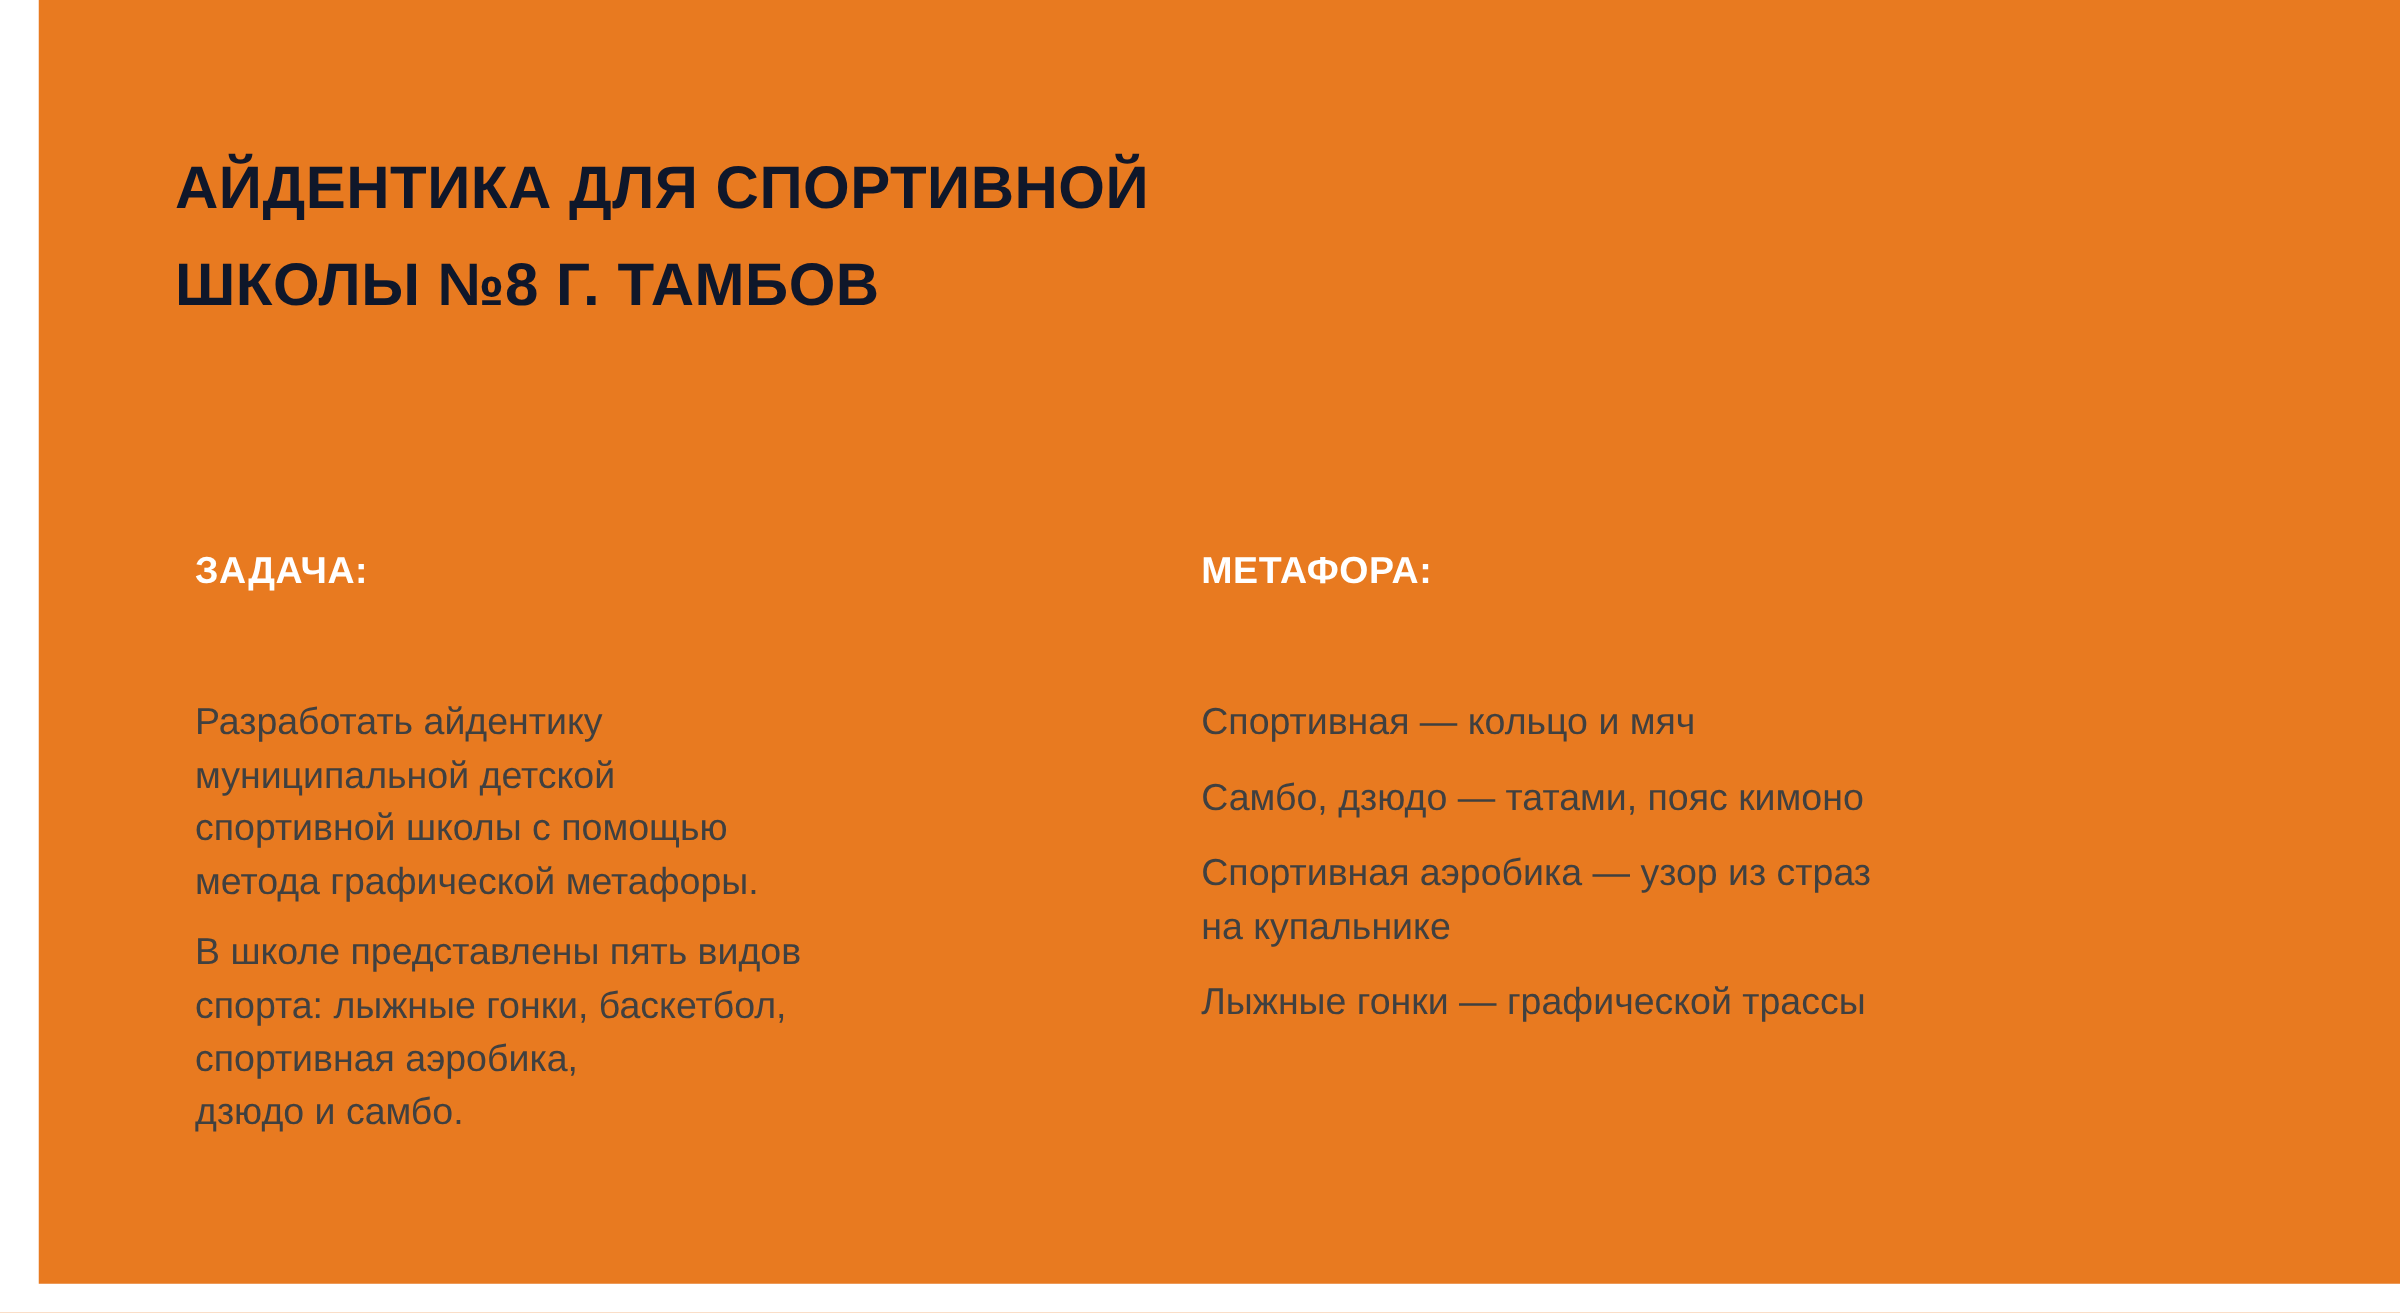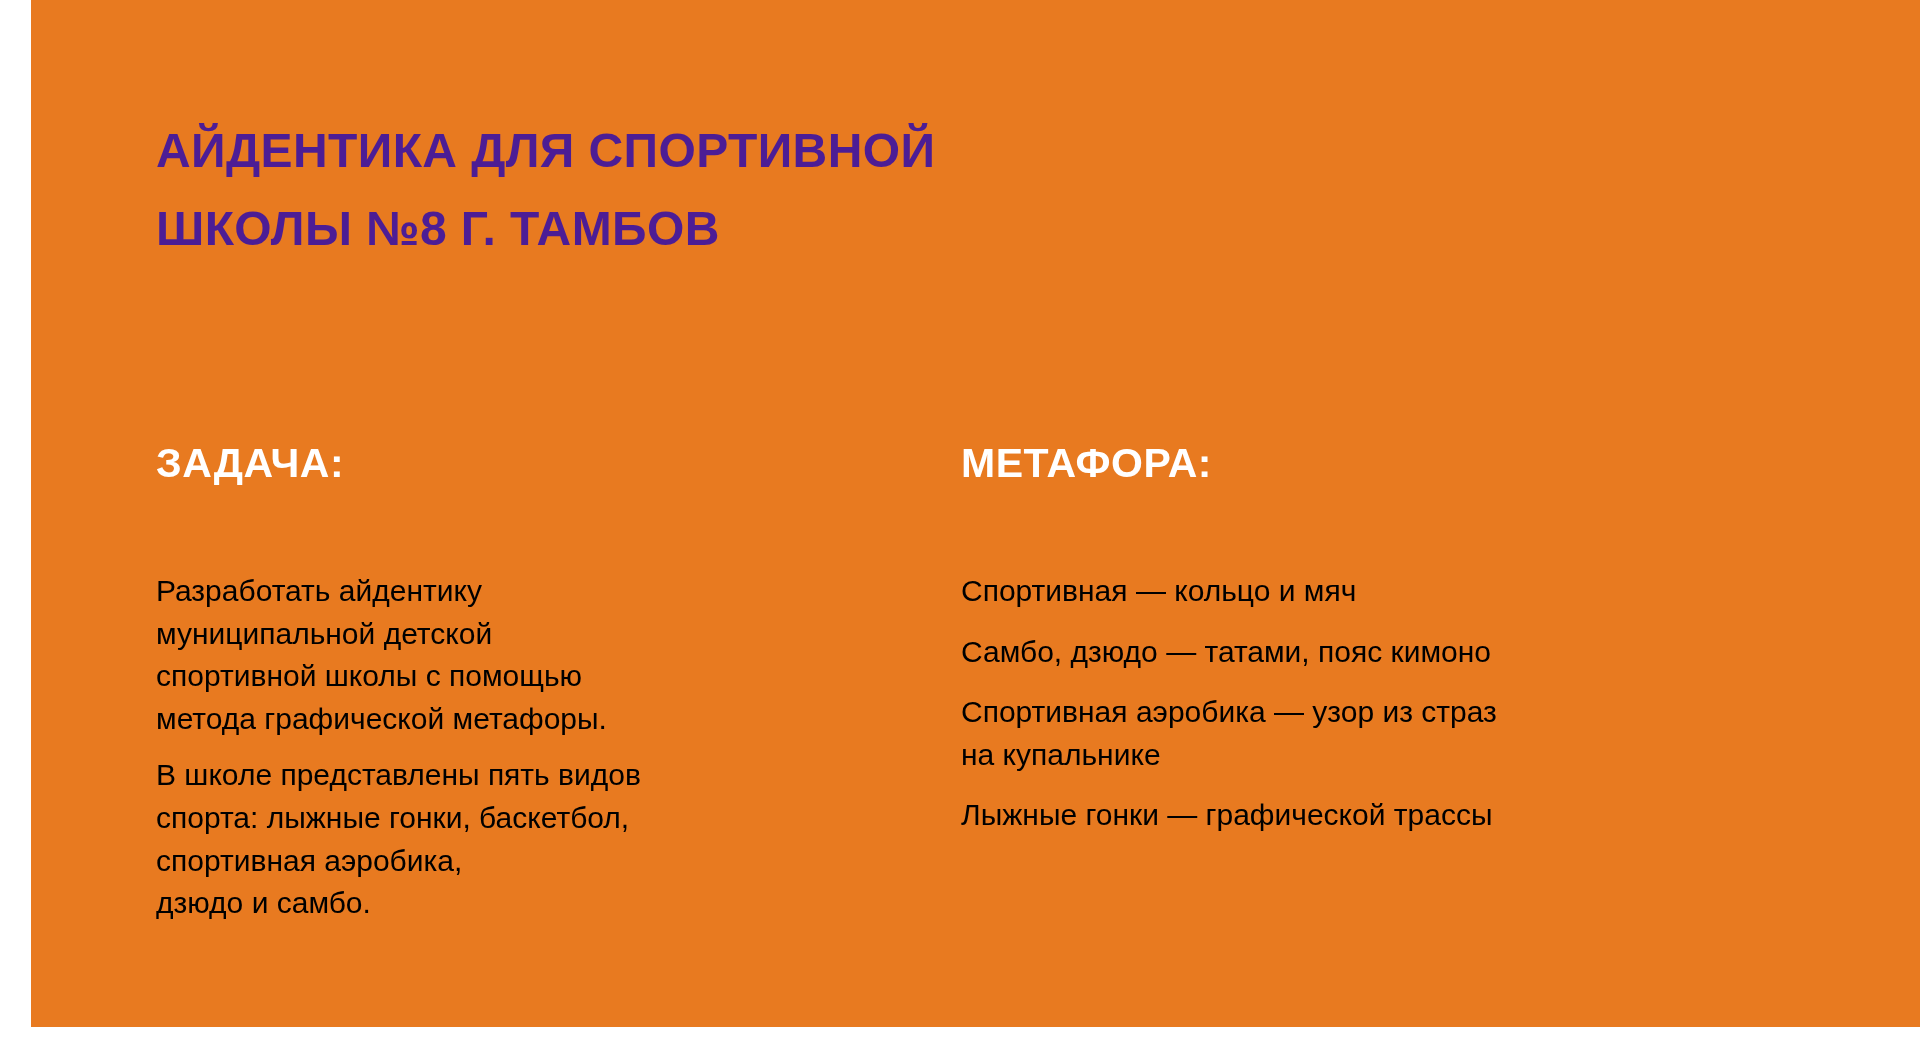--- a/index.html
+++ b/index.html
@@ -17,47 +17,47 @@
     position: absolute;
     left: 31px;
     top: 0px;
     width: 1889px;
     height: 1027px;
     background: #e87a20;
     box-sizing: border-box;
   }
   .title {
     position: absolute;
-    left: 125px;
+    left: 109px;
     top: 112px;
     width: 1150px;
-    color: #4c1d95;
+    color: #0f172a;
     font-weight: bold;
     font-size: 48px;
     line-height: 1.62;
     letter-spacing: 0.4px;
     text-transform: uppercase;
     white-space: pre-line;
   }
   .col {
     position: absolute;
     top: 440px;
   }
   .col-left { left: 125px; width: 610px; }
   .col-right { left: 930px; width: 820px; }
   .col-heading {
     color: #ffffff;
     font-weight: bold;
-    font-size: 41px;
+    font-size: 30px;
     letter-spacing: 0.5px;
     margin: 0 0 83px 0;
     text-transform: uppercase;
   }
   .body-text {
-    color: #000000;
+    color: #404040;
     font-size: 30px;
     line-height: 1.42;
     font-weight: 400;
     margin-top: 28px;
   }
   .body-text p {
     margin: 0 0 14px 0;
     white-space: pre-line;
   }
   .body-text p:last-child { margin-bottom: 0; }

